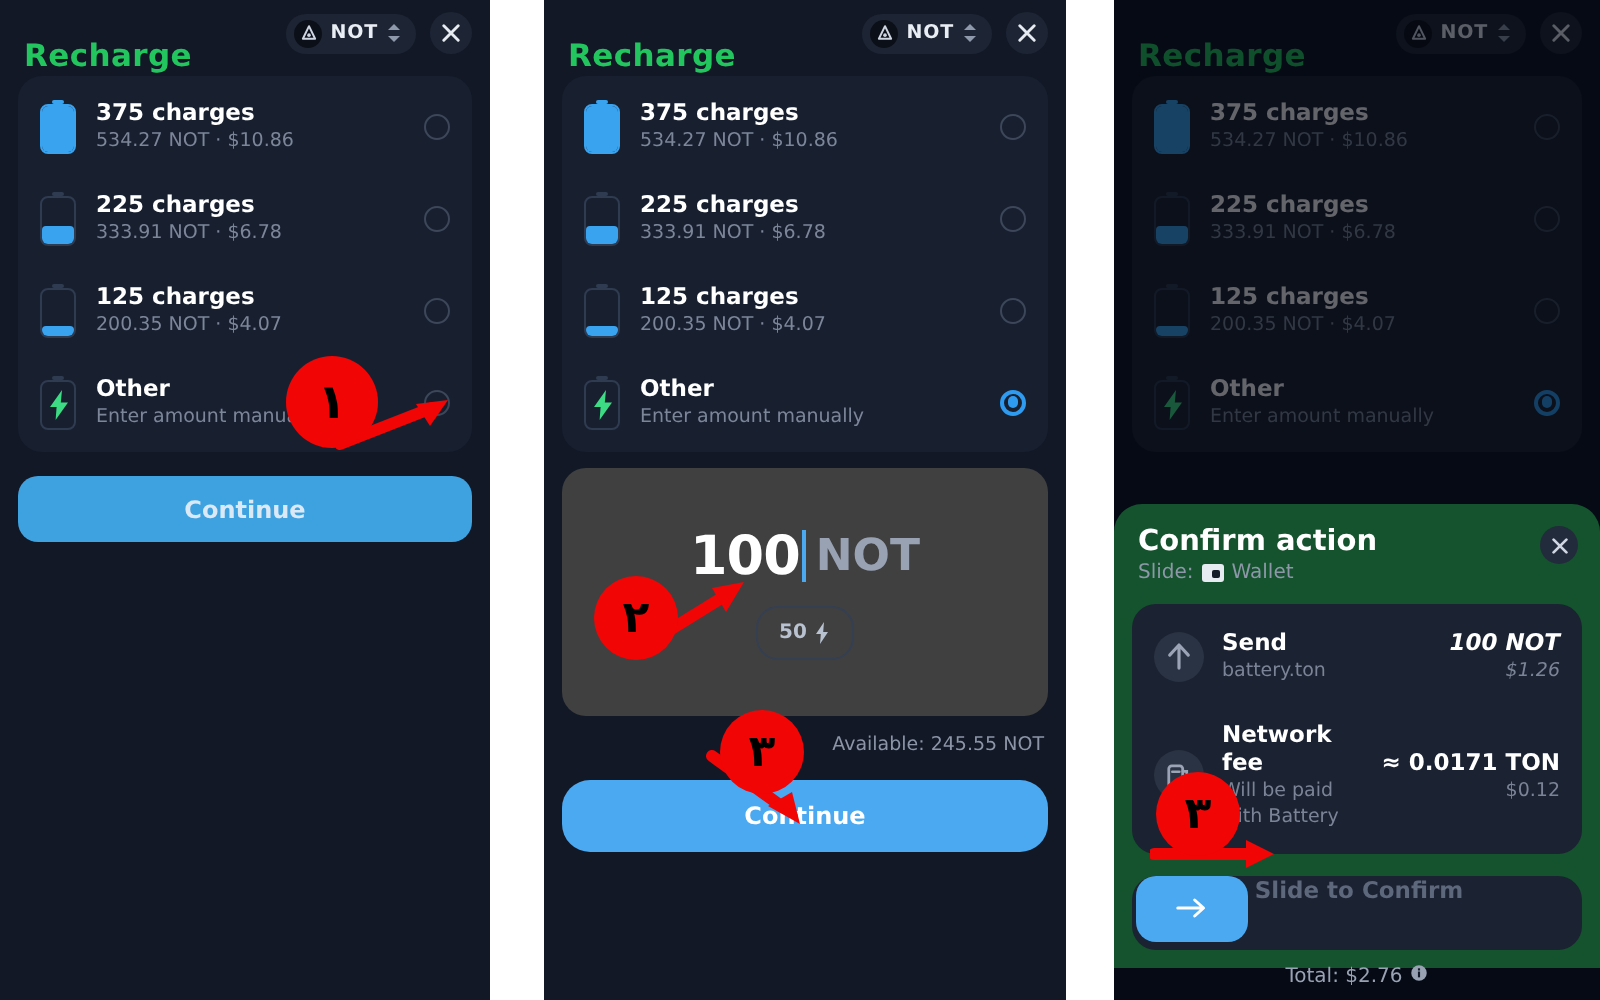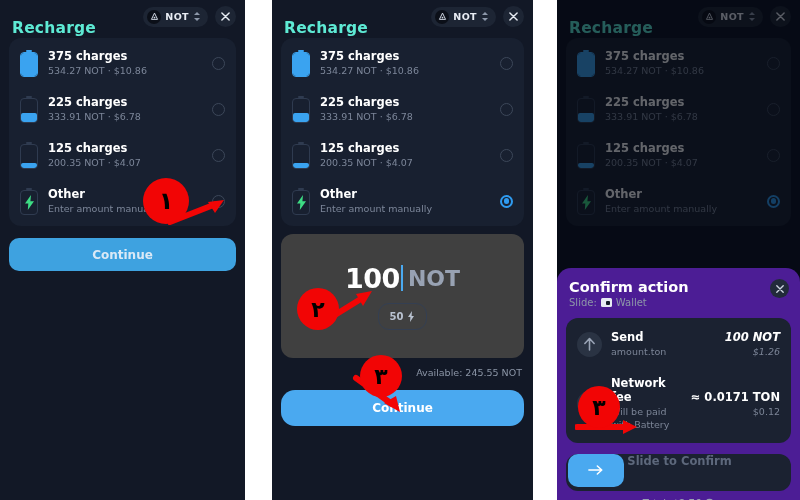--- a/index.html
+++ b/index.html
@@ -14,21 +14,21 @@
   
   .panel{position:absolute;top:0;height:500px;overflow:hidden;background:#121826;}
   #panel-1{left:0;width:245px;}
   #panel-2{left:272px;width:261px;}
   #panel-3{left:557px;width:243px;background:#0d1220;}
 
   .sheet{position:absolute;left:0;top:0;width:100%;height:100%;}
 
   
   .hdr{display:flex;align-items:center;height:33px;padding:0 9px 0 12px;}
-  .hdr-title{flex:1;color:#5eead4;font-size:15.5px;font-weight:bold;letter-spacing:.2px;margin-top:23px;}
+  .hdr-title{flex:1;color:#22c55e;font-size:15.5px;font-weight:bold;letter-spacing:.2px;margin-top:23px;}
   .tok-pill{display:flex;align-items:center;gap:4px;background:#1d2534;border-radius:12px;
             padding:3px 7px 3px 4px;margin-right:7px;}
   .tok-circle{width:14px;height:14px;border-radius:50%;background:#0b0f18;
               display:flex;align-items:center;justify-content:center;}
   .tok-circle svg{display:block;}
   .tok-name{color:#e9edf4;font-size:9.5px;font-weight:bold;letter-spacing:.4px;}
   .tok-chev{display:flex;flex-direction:column;line-height:0;color:#8e99ab;}
   .close-btn{width:21px;height:21px;border-radius:50%;background:#1d2534;
              display:flex;align-items:center;justify-content:center;}
 
@@ -67,22 +67,22 @@
   .amt-cur{color:#98a2b3;font-size:22px;font-weight:bold;}
   .chip{border:1.3px solid #343f52;border-radius:11px;padding:3px 11px;
         display:flex;align-items:center;gap:4px;}
   .chip-t{color:#b9c2d0;font-size:10px;font-weight:bold;}
   .avail{text-align:right;color:#8b95a6;font-size:9.5px;margin:9px 11px 0 0;}
 
   
   .dim{position:absolute;left:0;top:0;width:100%;height:100%;background:rgba(4,7,14,.62);}
 
   
-  .confirm{position:absolute;left:0;bottom:0;width:100%;height:232px;
-           background:#4c1d95;border-radius:14px 14px 0 0;padding:0 9px;box-sizing:border-box;}
+  .confirm{position:absolute;left:0;bottom:16px;width:100%;height:232px;
+           background:#14532d;border-radius:14px 14px 0 0;padding:0 9px;box-sizing:border-box;}
   .cf-head{display:flex;align-items:flex-start;padding:11px 2px 0 3px;}
   .cf-titles{flex:1;}
   .cf-title{color:#ffffff;font-size:14.5px;font-weight:bold;}
   .cf-wallet{display:flex;align-items:center;gap:4px;margin-top:2px;color:#8d97a8;font-size:10px;}
   .wal-ic{width:11px;height:9px;border-radius:1.5px;background:#e7ebf2;position:relative;}
   .wal-ic::after{content:"";position:absolute;right:1.5px;top:3px;width:4px;height:4px;
                  border-radius:1px;background:#141b29;}
   .cf-close{width:19px;height:19px;border-radius:50%;background:#222b3b;
             display:flex;align-items:center;justify-content:center;}
 
@@ -421,21 +421,21 @@
 
       <div class="cf-card" id="cf-rows">
           <div class="cf-row">
             <span class="cf-ic">
               <svg width="13" height="14" viewBox="0 0 14 15">
                 <path d="M7 14 V2 M2 7 L7 1.6 L12 7" stroke="#9aa4b6" stroke-width="1.7" fill="none" stroke-linecap="round" stroke-linejoin="round"></path>
               </svg>
             </span>
             <span class="cf-mid" style="display: block;">
               <span class="cf-lbl" style="display: block;">Send</span>
-              <span class="cf-sub" style="display: block;">amount.ton</span>
+              <span class="cf-sub" style="display: block;">battery.ton</span>
             </span>
             <span class="cf-right" style="display: block; font-style: italic;">
               <span class="cf-amt" style="display: block;">100 NOT</span>
               <span class="cf-usd" style="display: block;">$1.26</span>
             </span>
           </div>
           <div class="cf-row">
             <span class="cf-ic">
               <svg width="13" height="14" viewBox="0 0 14 15">
                 <rect x="1.5" y="2" width="7.5" height="11.5" rx="1.6" fill="none" stroke="#9aa4b6" stroke-width="1.5"></rect>

